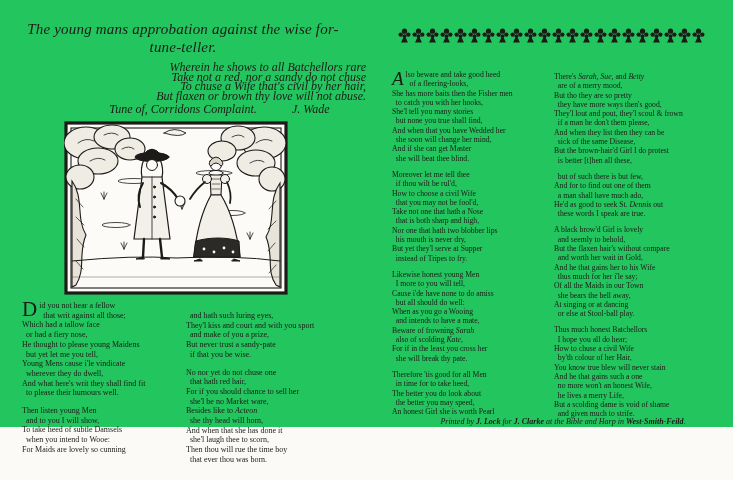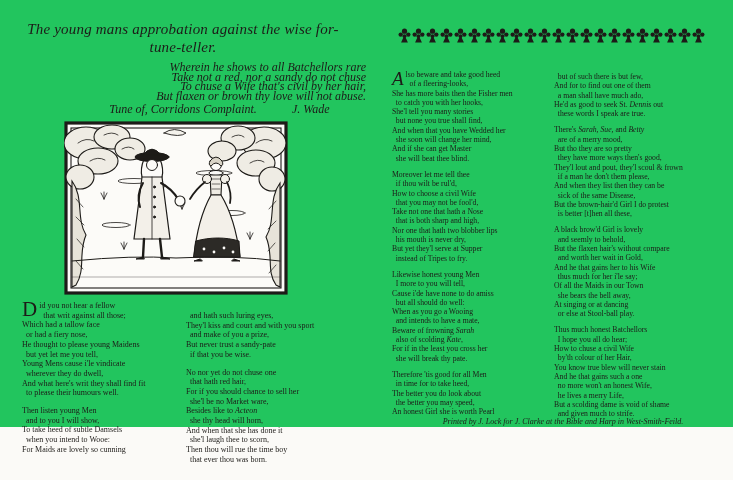--- a/index.html
+++ b/index.html
@@ -56,21 +56,21 @@
   .ornaments{
     position:absolute;left:24px;top:27px;width:322px;height:18px;
     display:flex;justify-content:center;align-items:center;gap:1px;
   }
   .ornaments svg{display:block;}
 
   .imprint{
     position:absolute;left:32px;top:417px;width:330px;
     text-align:center;font-style:italic;font-size:8px;line-height:10px;
   }
-  .imprint .em{font-weight:normal;font-style:italic;}
+  .imprint .em{font-weight:bold;font-style:italic;}
 </style>
 </head>
 <body>
 
 <div class="sheet">
 
   <section class="page left">
 
     <h1 class="ballad-title"><span>The young mans approbation against the wise for-</span><br><span>tune-teller.</span></h1>
 
@@ -529,39 +529,39 @@
         <div class="stanza">
           <div class="vline">Therefore 'tis good for all Men</div>
           <div class="vline">  in time for to take heed,</div>
           <div class="vline">The better you do look about</div>
           <div class="vline">  the better you may speed,</div>
           <div class="vline">An honest Girl she is worth Pearl</div>
         </div>
       </div>
     <div class="verse" id="col-r2">
         <div class="stanza">
-          <div class="vline">  but of such there is but few,</div>
-          <div class="vline">And for to find out one of them</div>
-          <div class="vline">  a man shall have much ado,</div>
-          <div class="vline">He'd as good to seek St. <i class="em">Dennis</i> out</div>
-          <div class="vline">  these words I speak are true.</div>
-        </div>
-        <div class="stanza">
           <div class="vline">There's <i class="em">Sarah, Sue,</i> and <i class="em">Betty</i></div>
           <div class="vline">  are of a merry mood,</div>
           <div class="vline">But tho they are so pretty</div>
           <div class="vline">  they have more ways then's good,</div>
           <div class="vline">They'l lout and pout, they'l scoul &amp; frown</div>
           <div class="vline">  if a man he don't them please,</div>
           <div class="vline">And when they list then they can be</div>
           <div class="vline">  sick of the same Disease,</div>
           <div class="vline">But the brown-hair'd Girl I do protest</div>
           <div class="vline">  is better [t]hen all these,</div>
         </div>
         <div class="stanza">
+          <div class="vline">  but of such there is but few,</div>
+          <div class="vline">And for to find out one of them</div>
+          <div class="vline">  a man shall have much ado,</div>
+          <div class="vline">He'd as good to seek St. <i class="em">Dennis</i> out</div>
+          <div class="vline">  these words I speak are true.</div>
+        </div>
+        <div class="stanza">
           <div class="vline">A black brow'd Girl is lovely</div>
           <div class="vline">  and seemly to behold,</div>
           <div class="vline">But the flaxen hair's without compare</div>
           <div class="vline">  and worth her wait in Gold,</div>
           <div class="vline">And he that gains her to his Wife</div>
           <div class="vline">  thus much for her i'le say;</div>
           <div class="vline">Of all the Maids in our Town</div>
           <div class="vline">  she bears the bell away,</div>
           <div class="vline">At singing or at dancing</div>
           <div class="vline">  or else at Stool-ball play.</div>

